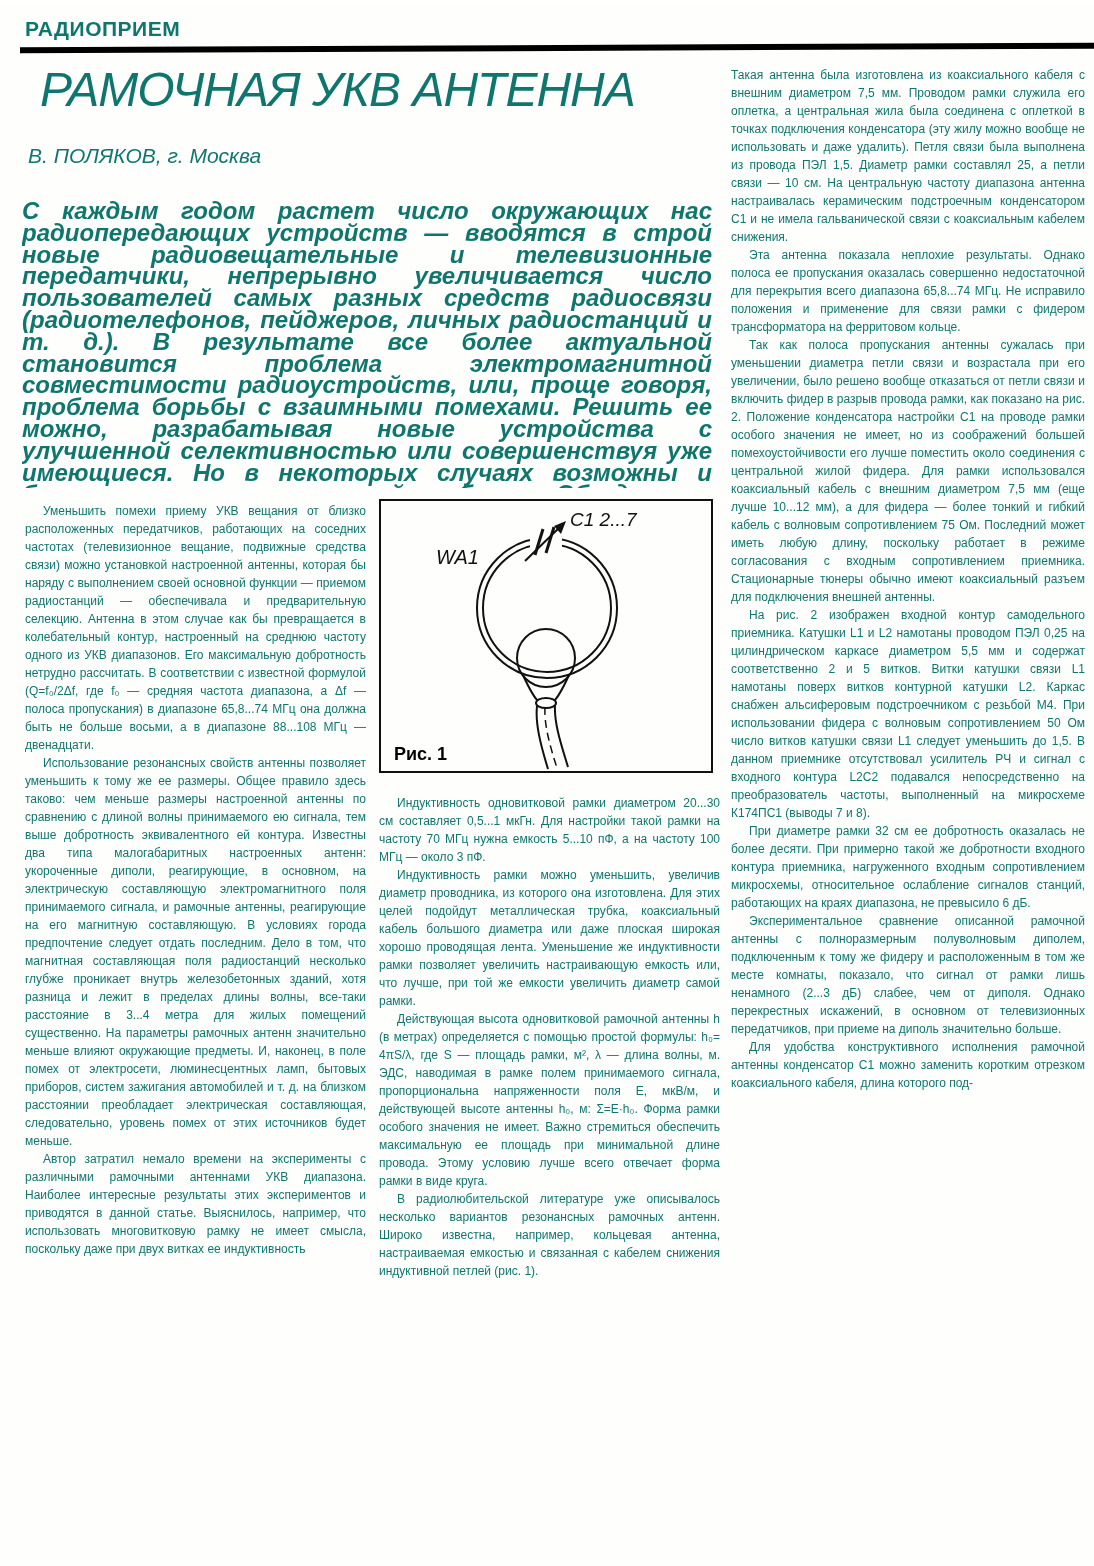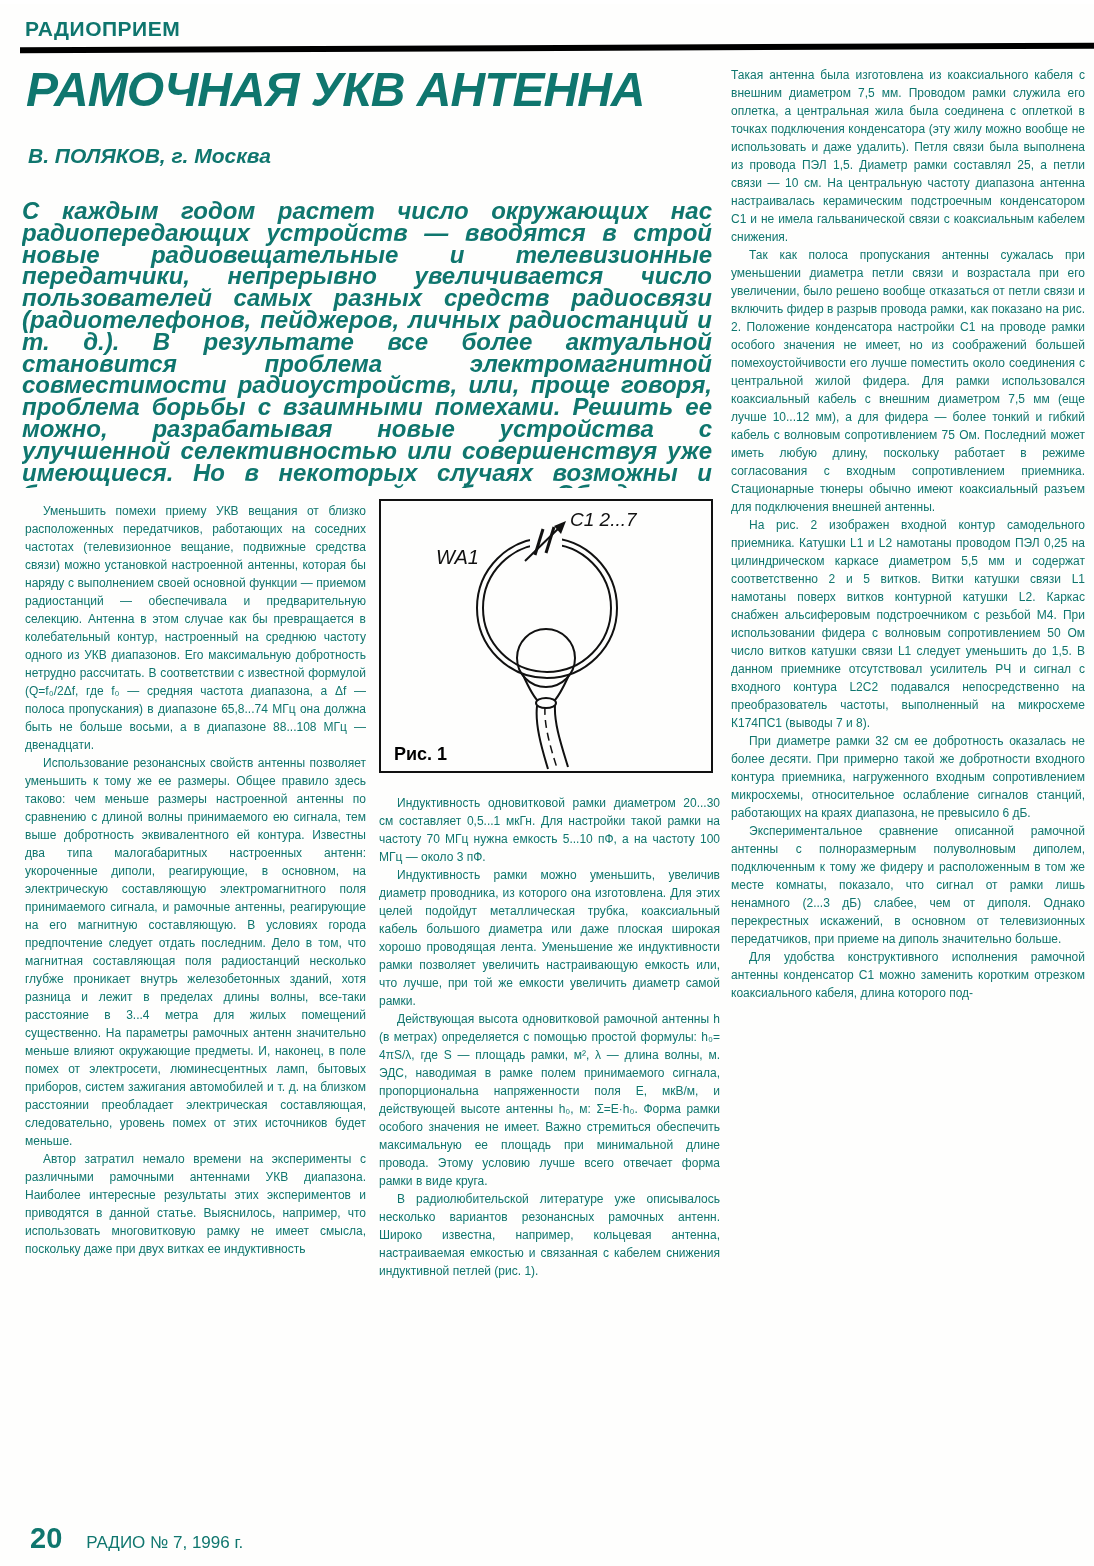--- a/index.html
+++ b/index.html
@@ -10,27 +10,27 @@
   }
   .section-label {
     position:absolute; left:25px; top:13px;
     font-size:21px; font-weight:bold; letter-spacing:0.5px;
   }
   .header-rule {
     position:absolute; left:20px; top:41px; width:1074px; height:6px;
     background:#000; transform:rotate(-0.25deg);
   }
   .title {
-    position:absolute; left:26px; top:58px; margin:0;
-    font-size:48px; font-weight:bold; font-style:italic;
+    position:absolute; left:40px; top:58px; margin:0;
+    font-size:48px; font-weight:normal; font-style:italic;
     letter-spacing:-1px; white-space:nowrap;text-align:center;
   }
   .author {
     position:absolute; left:28px; top:140px;
-    font-size:21px; font-weight:bold; font-style:italic;
+    font-size:21px; font-weight:normal; font-style:italic;
   }
   .lead {
     position:absolute; left:22px; top:196px; width:690px; height:288px;
     overflow:hidden; font-size:24px; font-weight:bold; font-style:italic;
     line-height:21.8px; text-align:justify; hyphens:auto;
   }
   .col {
     position:absolute; font-size:12px; line-height:18px;
     text-align:justify; overflow:hidden; hyphens:auto;
   }
@@ -102,25 +102,22 @@
 
   <div class="col col-middle">
     <p class="indent">Индуктивность одновитковой рамки диаметром 20...30 см составляет 0,5...1 мкГн. Для настройки такой рамки на частоту 70 МГц нужна емкость 5...10 пФ, а на частоту 100 МГц — около 3 пФ.</p>
     <p class="indent">Индуктивность рамки можно уменьшить, увеличив диаметр проводника, из которого она изготовлена. Для этих целей подойдут металлическая трубка, коаксиальный кабель большого диаметра или даже плоская широкая хорошо проводящая лента. Уменьшение же индуктивности рамки позволяет увеличить настраивающую емкость или, что лучше, при той же емкости увеличить диаметр самой рамки.</p>
     <p class="indent">Действующая высота одновитковой рамочной антенны h (в метрах) определяется с помощью простой формулы: h₀= 4πS/λ, где S — площадь рамки, м², λ — длина волны, м. ЭДС, наводимая в рамке полем принимаемого сигнала, пропорциональна напряженности поля Е, мкВ/м, и действующей высоте антенны h₀, м: Σ=E·h₀. Форма рамки особого значения не имеет. Важно стремиться обеспечить максимальную ее площадь при минимальной длине провода. Этому условию лучше всего отвечает форма рамки в виде круга.</p>
     <p class="indent">В радиолюбительской литературе уже описывалось несколько вариантов резонансных рамочных антенн. Широко известна, например, кольцевая антенна, настраиваемая емкостью и связанная с кабелем снижения индуктивной петлей (рис. 1).</p>
   </div>
 
   <div class="col col-right">
     <p>Такая антенна была изготовлена из коаксиального кабеля с внешним диаметром 7,5 мм. Проводом рамки служила его оплетка, а центральная жила была соединена с оплеткой в точках подключения конденсатора (эту жилу можно вообще не использовать и даже удалить). Петля связи была выполнена из провода ПЭЛ 1,5. Диаметр рамки составлял 25, а петли связи — 10 см. На центральную частоту диапазона антенна настраивалась керамическим подстроечным конденсатором С1 и не имела гальванической связи с коаксиальным кабелем снижения.</p>
+    <p class="indent">Эта антенна показала неплохие результаты. Однако полоса ее пропускания оказалась совершенно недостаточной для перекрытия всего диапазона 65,8...74 МГц. Не исправило положения и применение для связи рамки с фидером трансформатора на ферритовом кольце.</p>
     <p class="indent">Так как полоса пропускания антенны сужалась при уменьшении диаметра петли связи и возрастала при его увеличении, было решено вообще отказаться от петли связи и включить фидер в разрыв провода рамки, как показано на рис. 2. Положение конденсатора настройки С1 на проводе рамки особого значения не имеет, но из соображений большей помехоустойчивости его лучше поместить около соединения с центральной жилой фидера. Для рамки использовался коаксиальный кабель с внешним диаметром 7,5 мм (еще лучше 10...12 мм), а для фидера — более тонкий и гибкий кабель с волновым сопротивлением 75 Ом. Последний может иметь любую длину, поскольку работает в режиме согласования с входным сопротивлением приемника. Стационарные тюнеры обычно имеют коаксиальный разъем для подключения внешней антенны.</p>
     <p class="indent">На рис. 2 изображен входной контур самодельного приемника. Катушки L1 и L2 намотаны проводом ПЭЛ 0,25 на цилиндрическом каркасе диаметром 5,5 мм и содержат соответственно 2 и 5 витков. Витки катушки связи L1 намотаны поверх витков контурной катушки L2. Каркас снабжен альсиферовым подстроечником с резьбой М4. При использовании фидера с волновым сопротивлением 50 Ом число витков катушки связи L1 следует уменьшить до 1,5. В данном приемнике отсутствовал усилитель РЧ и сигнал с входного контура L2C2 подавался непосредственно на преобразователь частоты, выполненный на микросхеме К174ПС1 (выводы 7 и 8).</p>
     <p class="indent">При диаметре рамки 32 см ее добротность оказалась не более десяти. При примерно такой же добротности входного контура приемника, нагруженного входным сопротивлением микросхемы, относительное ослабление сигналов станций, работающих на краях диапазона, не превысило 6 дБ.</p>
     <p class="indent">Экспериментальное сравнение описанной рамочной антенны с полноразмерным полуволновым диполем, подключенным к тому же фидеру и расположенным в том же месте комнаты, показало, что сигнал от рамки лишь ненамного (2...3 дБ) слабее, чем от диполя. Однако перекрестных искажений, в основном от телевизионных передатчиков, при приеме на диполь значительно больше.</p>
     <p class="indent">Для удобства конструктивного исполнения рамочной антенны конденсатор С1 можно заменить коротким отрезком коаксиального кабеля, длина которого под-</p>
   </div>
 
-  <div class="footer">
-    <span class="page-number">20</span>
-    <span class="issue">РАДИО № 7, 1996 г.</span>
-  </div>
 
 </div>
 
 </body></html>

